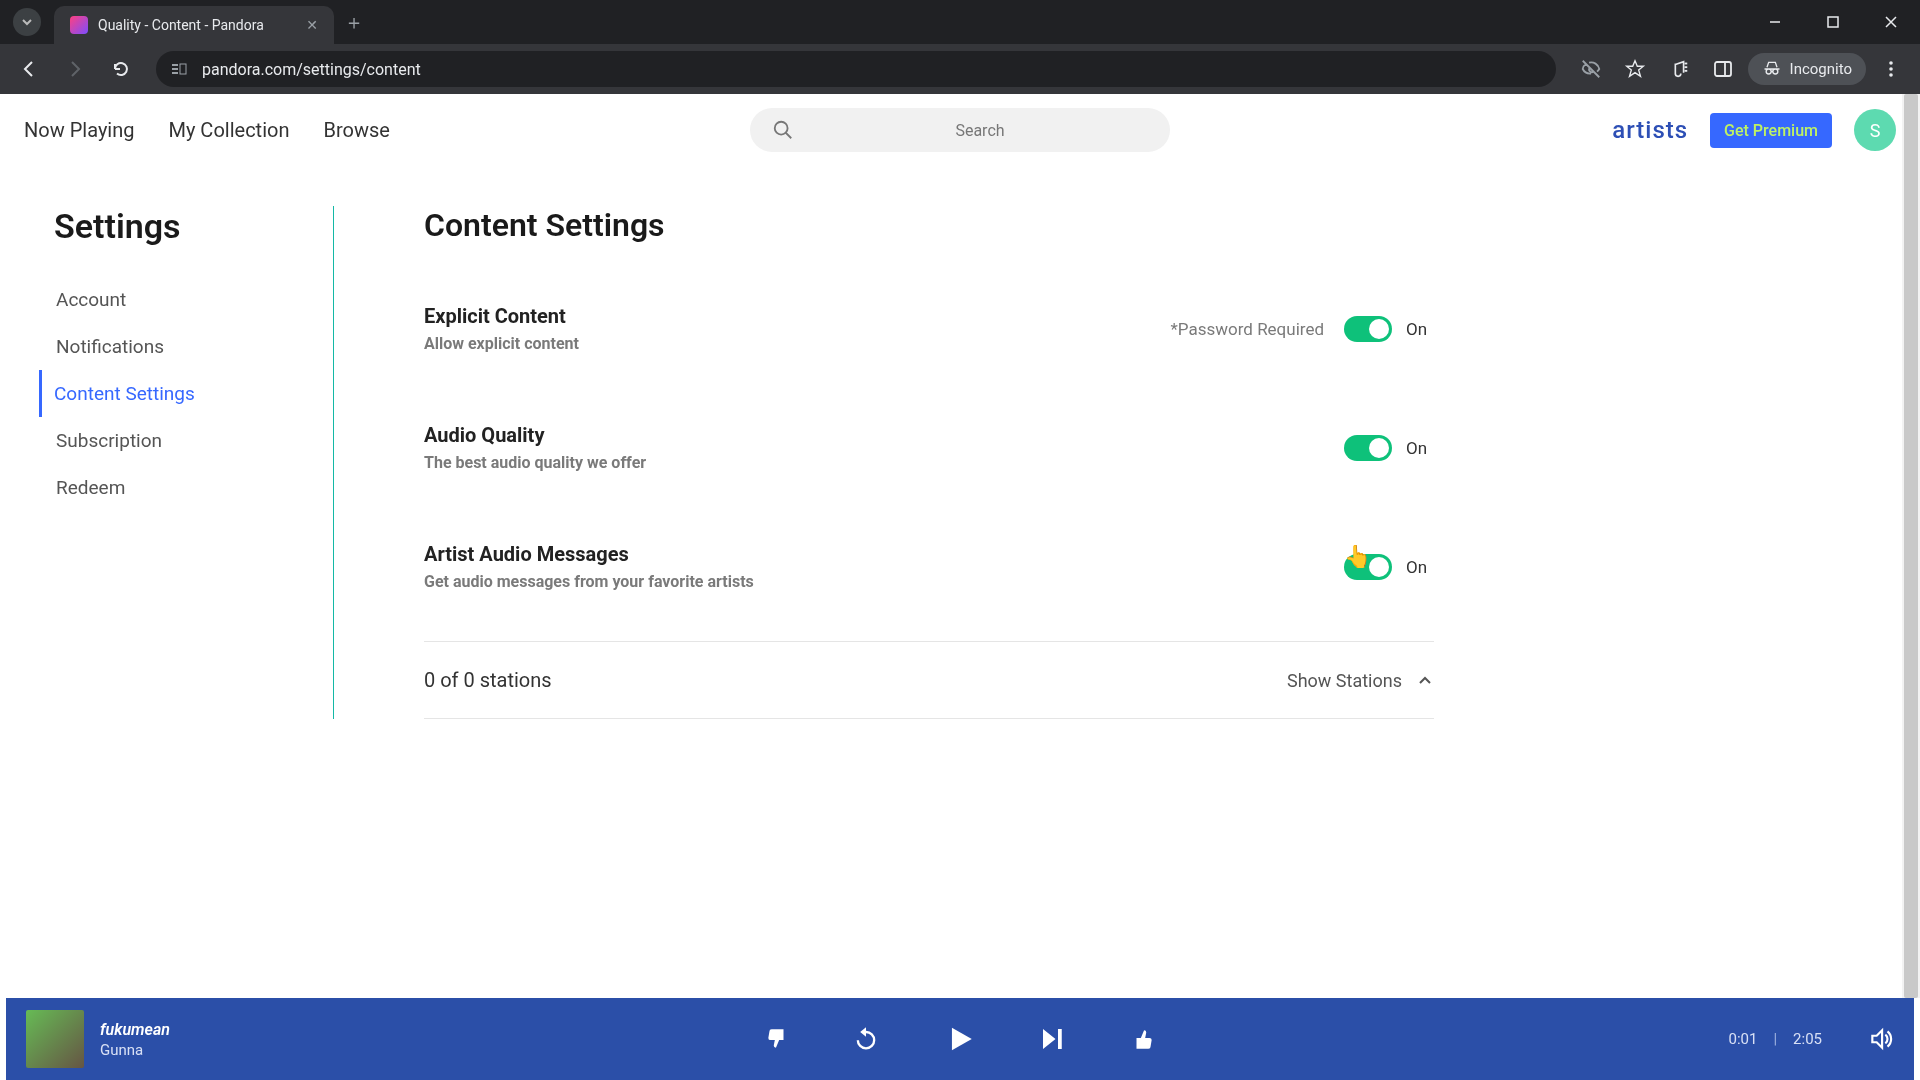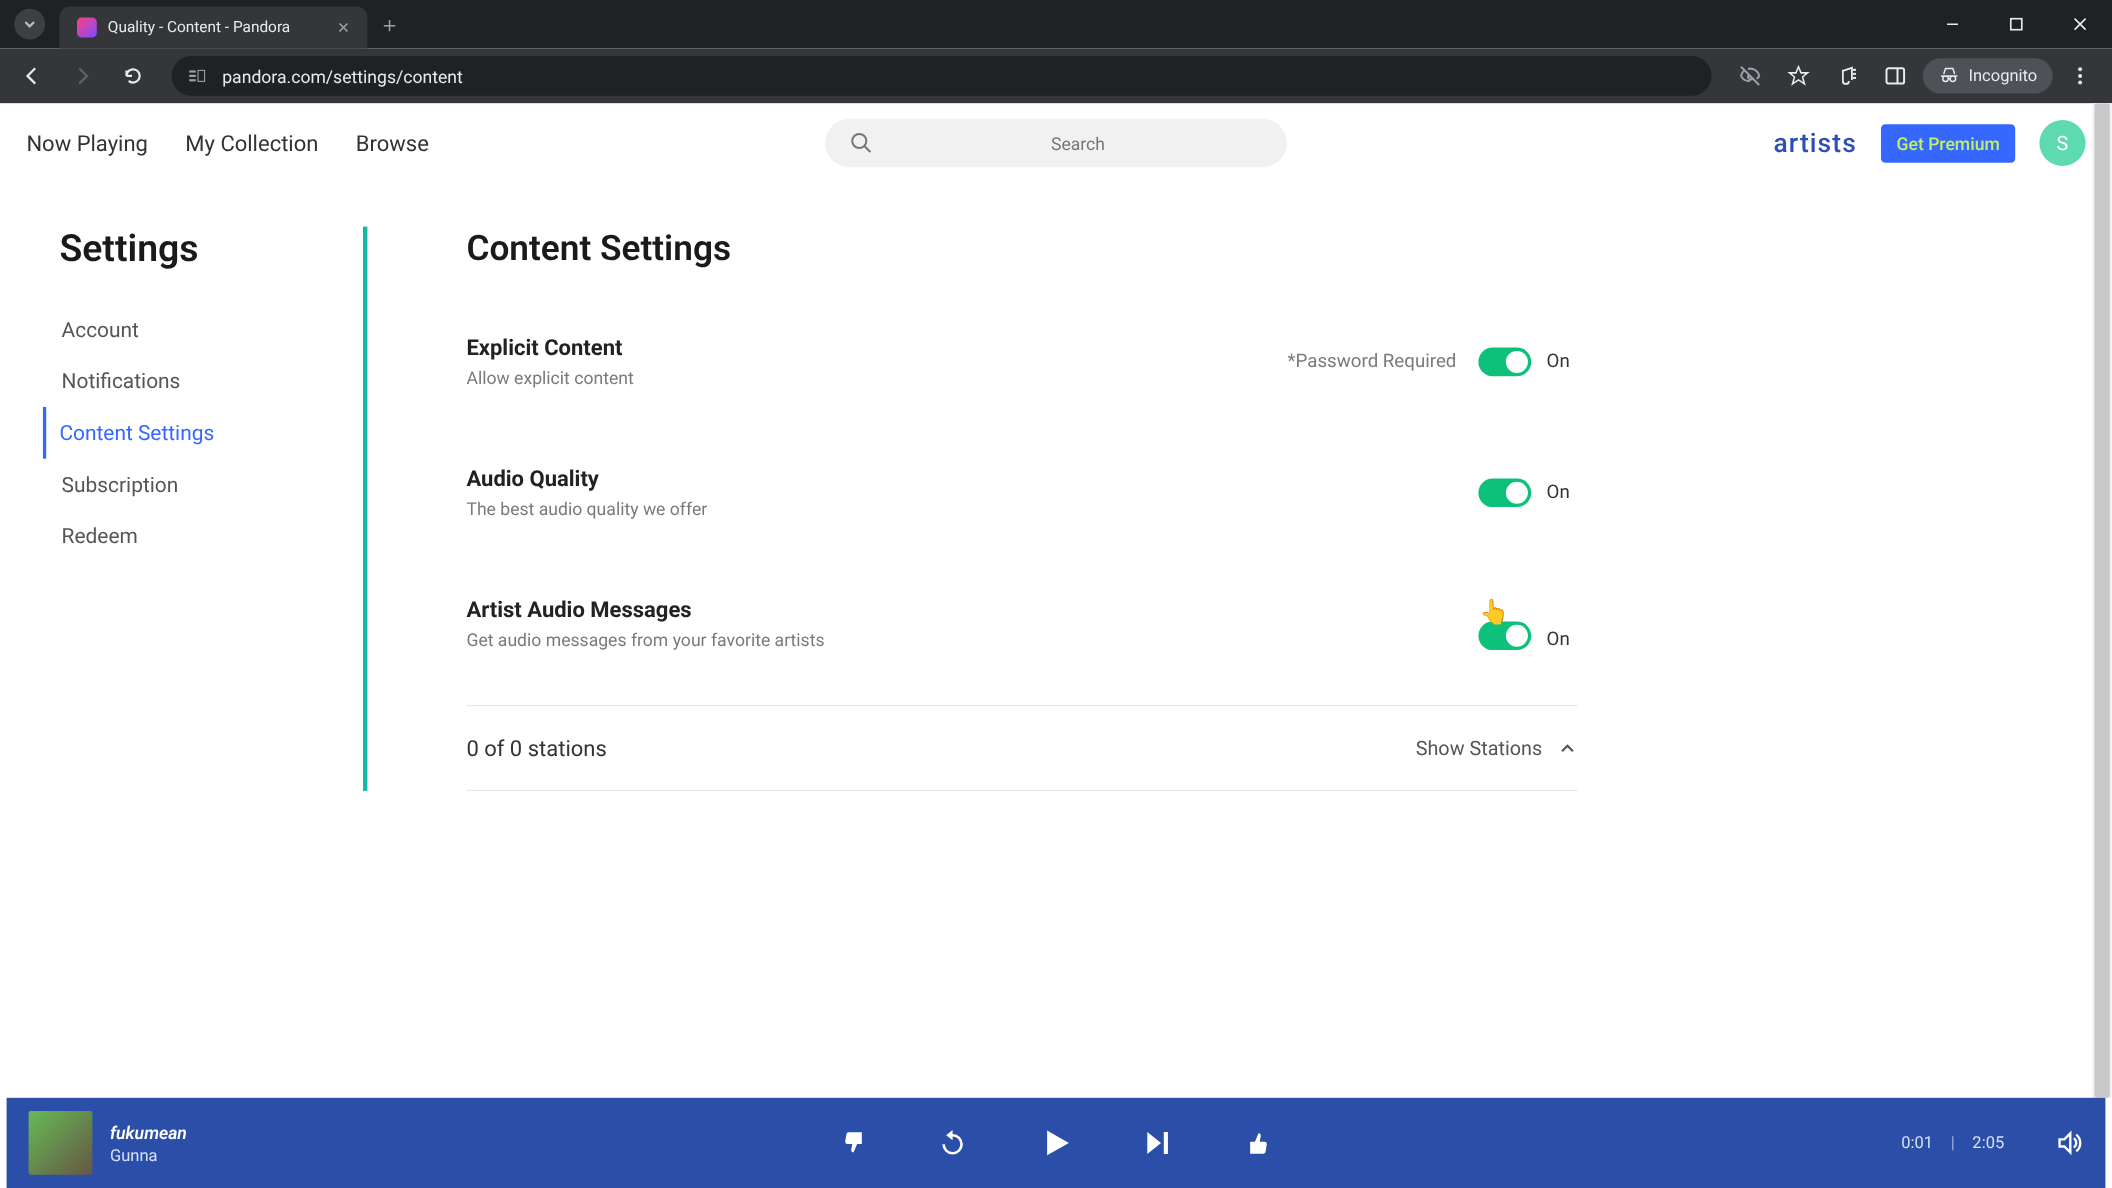--- a/index.html
+++ b/index.html
@@ -32,31 +32,31 @@
   .topnav { height:72px; display:flex; align-items:center; padding: 0 24px; gap: 34px; }
   .nav-link { font-size:20px; color:#333; }
   .search-wrap { margin-left:auto; margin-right:auto; position:absolute; left:50%; transform:translateX(-50%); }
   .searchbox { width: 420px; height:44px; background:#f1f1f1; border-radius:22px; display:flex; align-items:center; padding: 0 22px; gap:18px; color:#777; }
   .brand-area { margin-left:auto; display:flex; align-items:center; gap:22px; }
   .brand { font-size:24px; letter-spacing:1px; color:#2d4fb5; font-weight:500; }
   .premium-btn { background:#3668ff; color:#bef264; padding:8px 14px; border-radius:4px; font-size:16px; font-weight:500; }
   .avatar { width:42px; height:42px; border-radius:50%; background:#5ddab0; color:#fff; display:flex; align-items:center; justify-content:center; font-size:18px; }
 
   .body-row { display:flex; padding: 40px 0 0 54px; }
-  .sidebar { width: 280px; border-right:4px solid #14b8a6; padding-right:20px; }
+  .sidebar { width: 280px; border-right:1px solid #14b8a6; padding-right:20px; }
   .sidebar h1 { font-size:34px; font-weight:600; color:#1a1a1a; margin-bottom:30px; }
   .side-item { font-size:19px; color:#555; padding:12px 0 12px 2px; }
   .side-item.active { color:#3668ff; border-left:3px solid #3668ff; padding-left:12px; margin-left:-15px; }
 
   .main { flex:1; padding: 0 80px 0 90px; max-width:1180px; }
   .main h2 { font-size:32px; font-weight:600; color:#1a1a1a; margin-bottom:40px; }
   .setting-row { display:flex; align-items:center; padding: 20px 0 50px 0; }
   .setting-text { flex:1; }
   .setting-title { font-size:20px; font-weight:700; color:#222; margin-bottom:6px; }
-  .setting-desc { font-size:16px; color:#7a7a7a; }
+  .setting-desc { font-size:16px; color:#7a7a7a;font-weight:bold; }
   .extra-note { color:#7a7a7a; font-size:17px; margin-right:20px; }
   .toggle { width:48px; height:26px; border-radius:13px; background:#0ec17a; position:relative; }
   .toggle .knob { width:20px; height:20px; border-radius:50%; background:#fff; position:absolute; top:3px; right:3px; }
   .toggle-label { font-size:17px; color:#333; margin-left:14px; width:28px; }
   .divider { border-top:1px solid #e5e5e5; }
   .stations-row { display:flex; align-items:center; padding:26px 0; }
   .stations-count { font-size:20px; color:#333; flex:1; }
   .show-stations { font-size:18px; color:#555; display:flex; align-items:center; gap:14px; }
 
   
@@ -231,21 +231,21 @@
         <div class="setting-text">
           <div class="setting-title">Audio Quality</div>
           <div class="setting-desc">The best audio quality we offer</div>
         </div>
         <div class="toggle">
             <div class="knob"></div>
           </div>
         <div class="toggle-label">On</div>
       </div>
 
-      <div class="setting-row" style="position:relative;align-items:flex-end;">
+      <div class="setting-row" style="position:relative;">
         <div class="setting-text">
           <div class="setting-title">Artist Audio Messages</div>
           <div class="setting-desc">Get audio messages from your favorite artists</div>
         </div>
         <div class="toggle">
             <div class="knob"></div>
           </div>
         <div class="toggle-label">On</div>
         <span class="cursor-emoji" style="right:62px; top:22px;">👆</span>
       </div>

